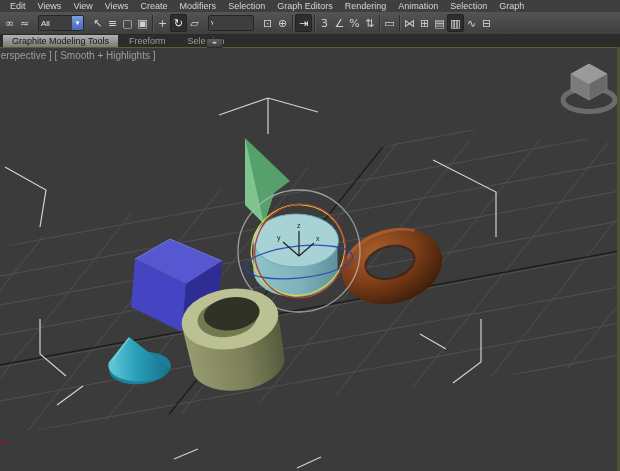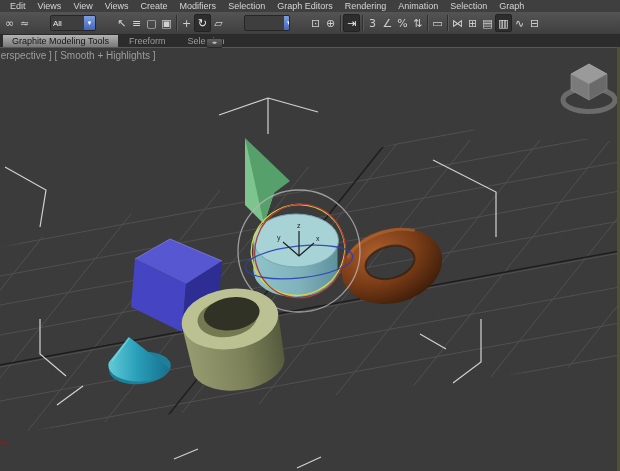--- a/index.html
+++ b/index.html
@@ -13,22 +13,22 @@
 
   .toolbar{position:absolute;left:0;top:12px;width:620px;height:23px;
            background:linear-gradient(#545454,#3f3f3f);border-bottom:1px solid #2a2a2a;
            display:flex;align-items:center;padding-left:2px;box-sizing:border-box;z-index:30;}
   .tico{width:15px;height:17px;margin:0;display:flex;align-items:center;justify-content:center;
         color:#cfcfcf;font-size:11px;font-family:"DejaVu Sans",sans-serif;border-radius:2px;flex:0 0 auto;}
   .tico.pressed{background:#2d2d2d;border:1px solid #232323;color:#ececec;width:15px;height:16px;}
   .tsep{width:5px;height:18px;flex:0 0 auto;position:relative;}
   .tsep::after{content:"";position:absolute;left:2px;top:1px;width:1px;height:16px;background:#2e2e2e;
                box-shadow:1px 0 0 #5a5a5a;}
-  .tdd{height:14px;background:#3e3e3e;border:1px solid #262626;border-radius:2px;margin:0 18px;
-       display:flex;align-items:center;flex:0 0 auto;overflow:hidden;justify-content:center;}
+  .tdd{height:14px;background:#3e3e3e;border:1px solid #262626;border-radius:2px;margin:0 6px;
+       display:flex;align-items:center;flex:0 0 auto;overflow:hidden;}
   .tddv{color:#e8e8e8;font-size:8px;padding:0 2px;white-space:nowrap;overflow:hidden;flex:1;}
   .tdda{width:11px;height:14px;background:linear-gradient(#7d9ee0,#44执66bb);background:linear-gradient(#7d9ee0,#4466bb);
         color:#fff;font-size:6px;display:flex;align-items:center;justify-content:center;flex:0 0 11px;}
 
   .ribbon{position:absolute;left:0;top:35px;width:620px;height:12px;background:#2c2c2c;
           display:flex;align-items:stretch;z-index:30;padding-left:8px;}
   .rtab{font-size:9px;line-height:12px;color:#9c9c9c;padding:0 11px;white-space:nowrap;cursor:default;}
   .rtab.active{background:linear-gradient(#b2b2b2,#787878);color:#141414;margin-left:-5px;padding:0 9px;}
   .rmin{width:15px;height:8px;margin:2px 0 0 8px;background:linear-gradient(#5e5e5e,#3e3e3e);
         border:1px solid #2a2a2a;border-radius:2px;color:#ccc;font-size:5px;line-height:7px;

